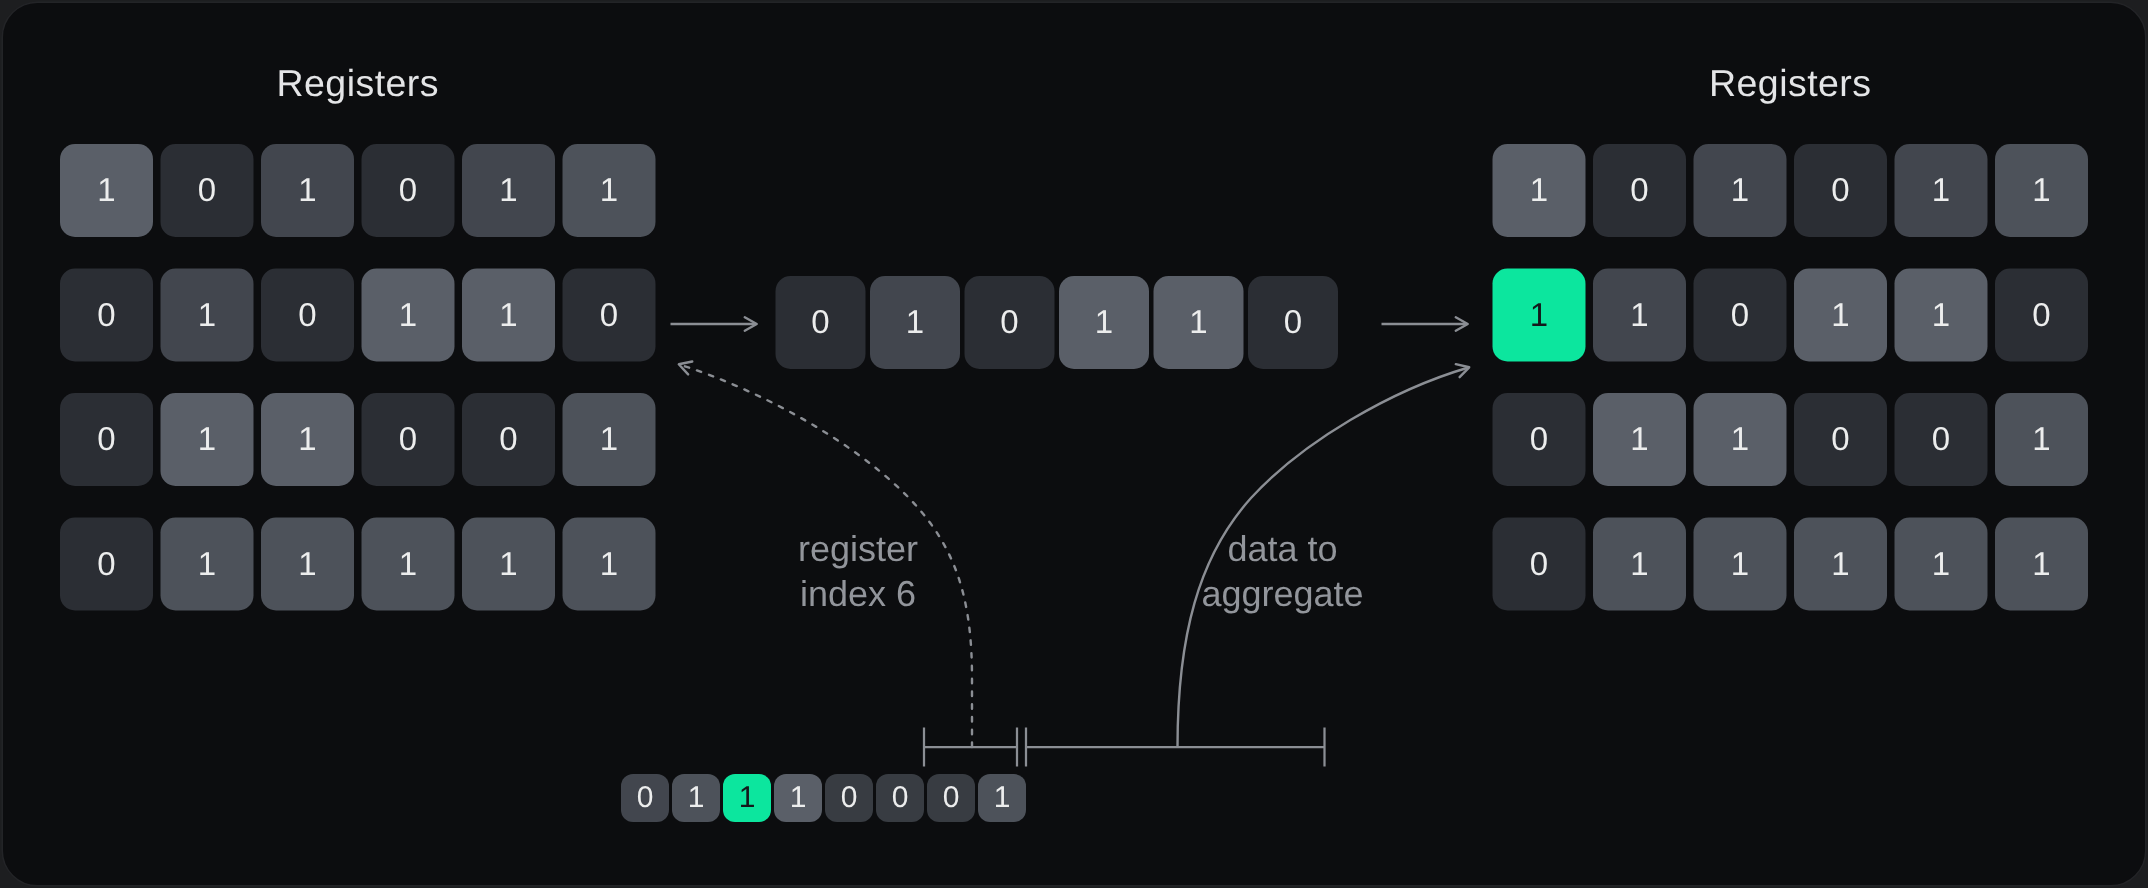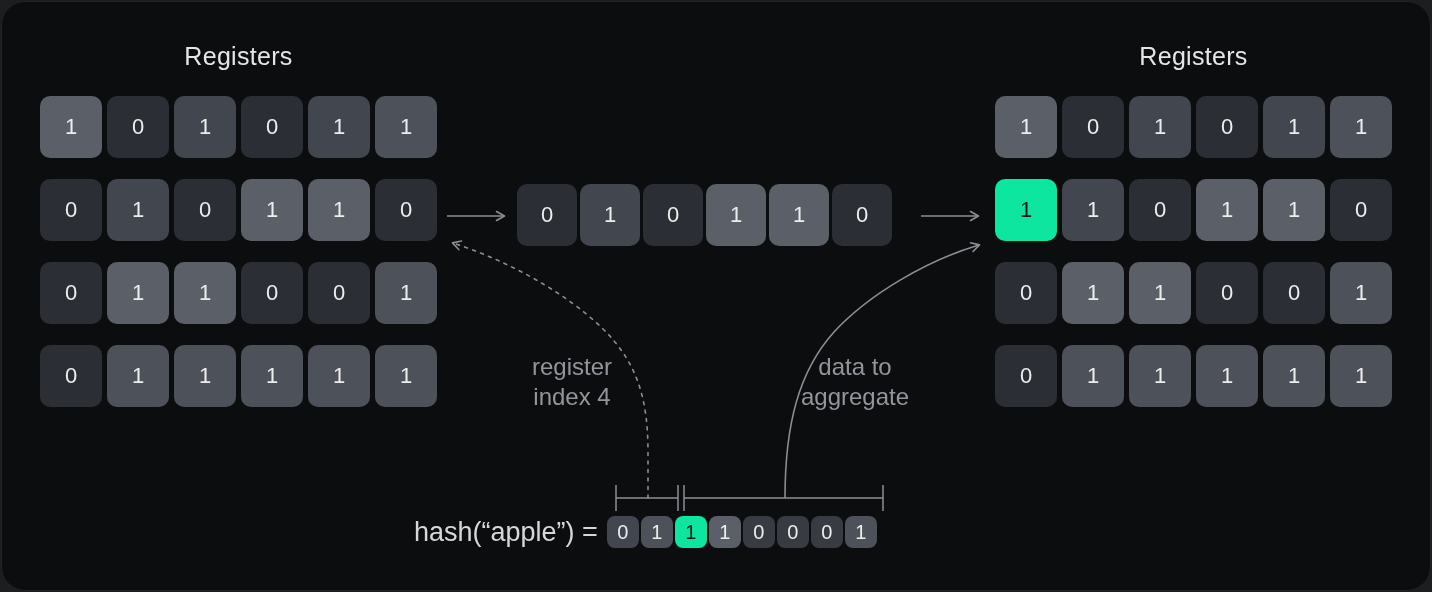--- a/index.html
+++ b/index.html
@@ -132,26 +132,25 @@
 
   <path d="M648 498 V452 C648 398 637 362 602 328 C565 292 506 260 453 243" stroke-width="1.6" stroke-dasharray="3 5.5" stroke-linecap="round" marker-end="url(#ah)"></path>
 
   <path d="M785 498 C785 424 799 371 834 332 C869 294 928 260 979 245" stroke-width="1.6" marker-end="url(#ah)"></path>
 
   <path d="M616 485 V511 M616 498 H678 M678 485 V511" stroke-width="1.5"></path>
   <path d="M684 485 V511 M684 498 H883 M883 485 V511" stroke-width="1.5"></path>
 </svg>
 
 <div class="note note-index">register
-index 4</div>
+index 6</div>
 <div class="note note-agg">data to
 aggregate</div>
 
 <div class="hash">
-  <span class="hash-label">hash(“apple”) =</span>
   <div class="hash-cells" id="hash-cells">
       <div class="hash-cell" style="background: rgb(66, 70, 78); color: rgb(236, 237, 237);">0</div>
       <div class="hash-cell" style="background: rgb(77, 82, 90); color: rgb(236, 237, 237);">1</div>
       <div class="hash-cell" style="background: rgb(12, 230, 158); color: rgb(20, 24, 27);">1</div>
       <div class="hash-cell" style="background: rgb(90, 95, 104); color: rgb(236, 237, 237);">1</div>
       <div class="hash-cell" style="background: rgb(56, 60, 66); color: rgb(236, 237, 237);">0</div>
       <div class="hash-cell" style="background: rgb(56, 60, 66); color: rgb(236, 237, 237);">0</div>
       <div class="hash-cell" style="background: rgb(56, 60, 66); color: rgb(236, 237, 237);">0</div>
       <div class="hash-cell" style="background: rgb(77, 82, 90); color: rgb(236, 237, 237);">1</div>
     </div>

